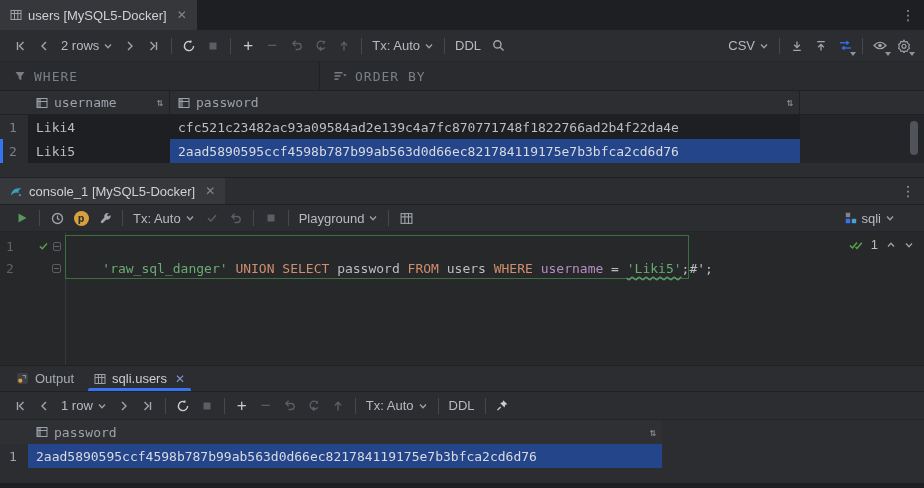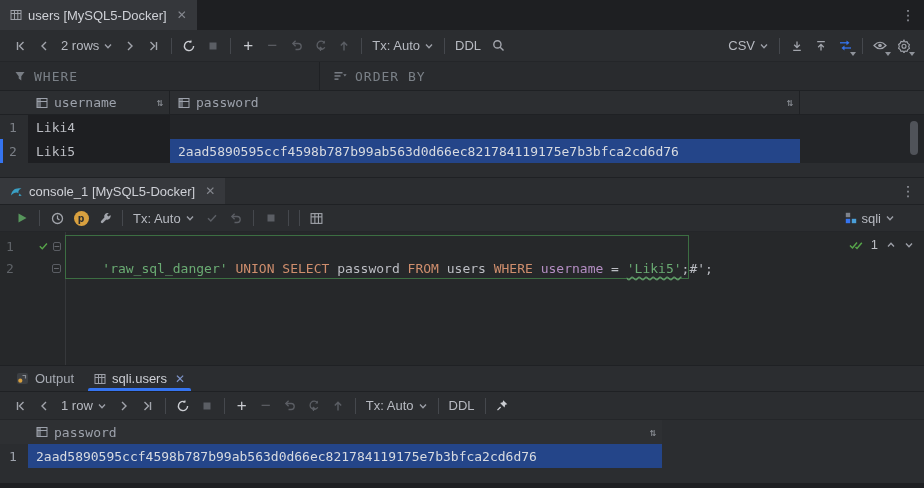--- a/index.html
+++ b/index.html
@@ -415,20 +415,21 @@
             <use href="#i-colhead"></use>
           </svg>
         <span>password</span>
         <span class="updown">⇅</span>
       </div>
       <div class="rest" style="flex:1;background:#2C2E31"></div>
     </div>
     <div class="grow">
       <div class="gut">1</div>
       <div class="cell" style="width:142px">Liki4</div>
+      <div class="cell" style="width:630px">cfc521c23482ac93a09584ad2e139c4a7fc870771748f1822766ad2b4f22da4e</div>
       <div class="rest"></div>
     </div>
     <div class="grow">
       <div class="gut selbar">2</div>
       <div class="cell" style="width:142px">Liki5</div>
       <div class="cell sel" style="width:630px">2aad5890595ccf4598b787b99ab563d0d66ec821784119175e7b3bfca2cd6d76</div>
       <div class="rest"></div>
     </div>
     <div class="vscroll"></div>
   </div>
@@ -486,20 +487,26 @@
           <use href="#i-undo"></use>
         </svg>
       </div>
     <div class="sep"></div>
     <div class="ib">
         <svg width="12" height="12" class="dim">
           <use href="#i-stop"></use>
         </svg>
       </div>
     <div class="sep"></div>
+    <div class="lblbtn">
+      <span>Playground</span>
+      <svg width="10" height="10" class="chev">
+          <use href="#i-chevdown"></use>
+        </svg>
+    </div>
     <div class="sep"></div>
     <div class="ib">
         <svg width="13" height="13" class="std">
           <use href="#i-table"></use>
         </svg>
       </div>
     <div class="spacer"></div>
     <div class="lblbtn">
       <svg width="12" height="12">
           <use href="#i-schema"></use>

